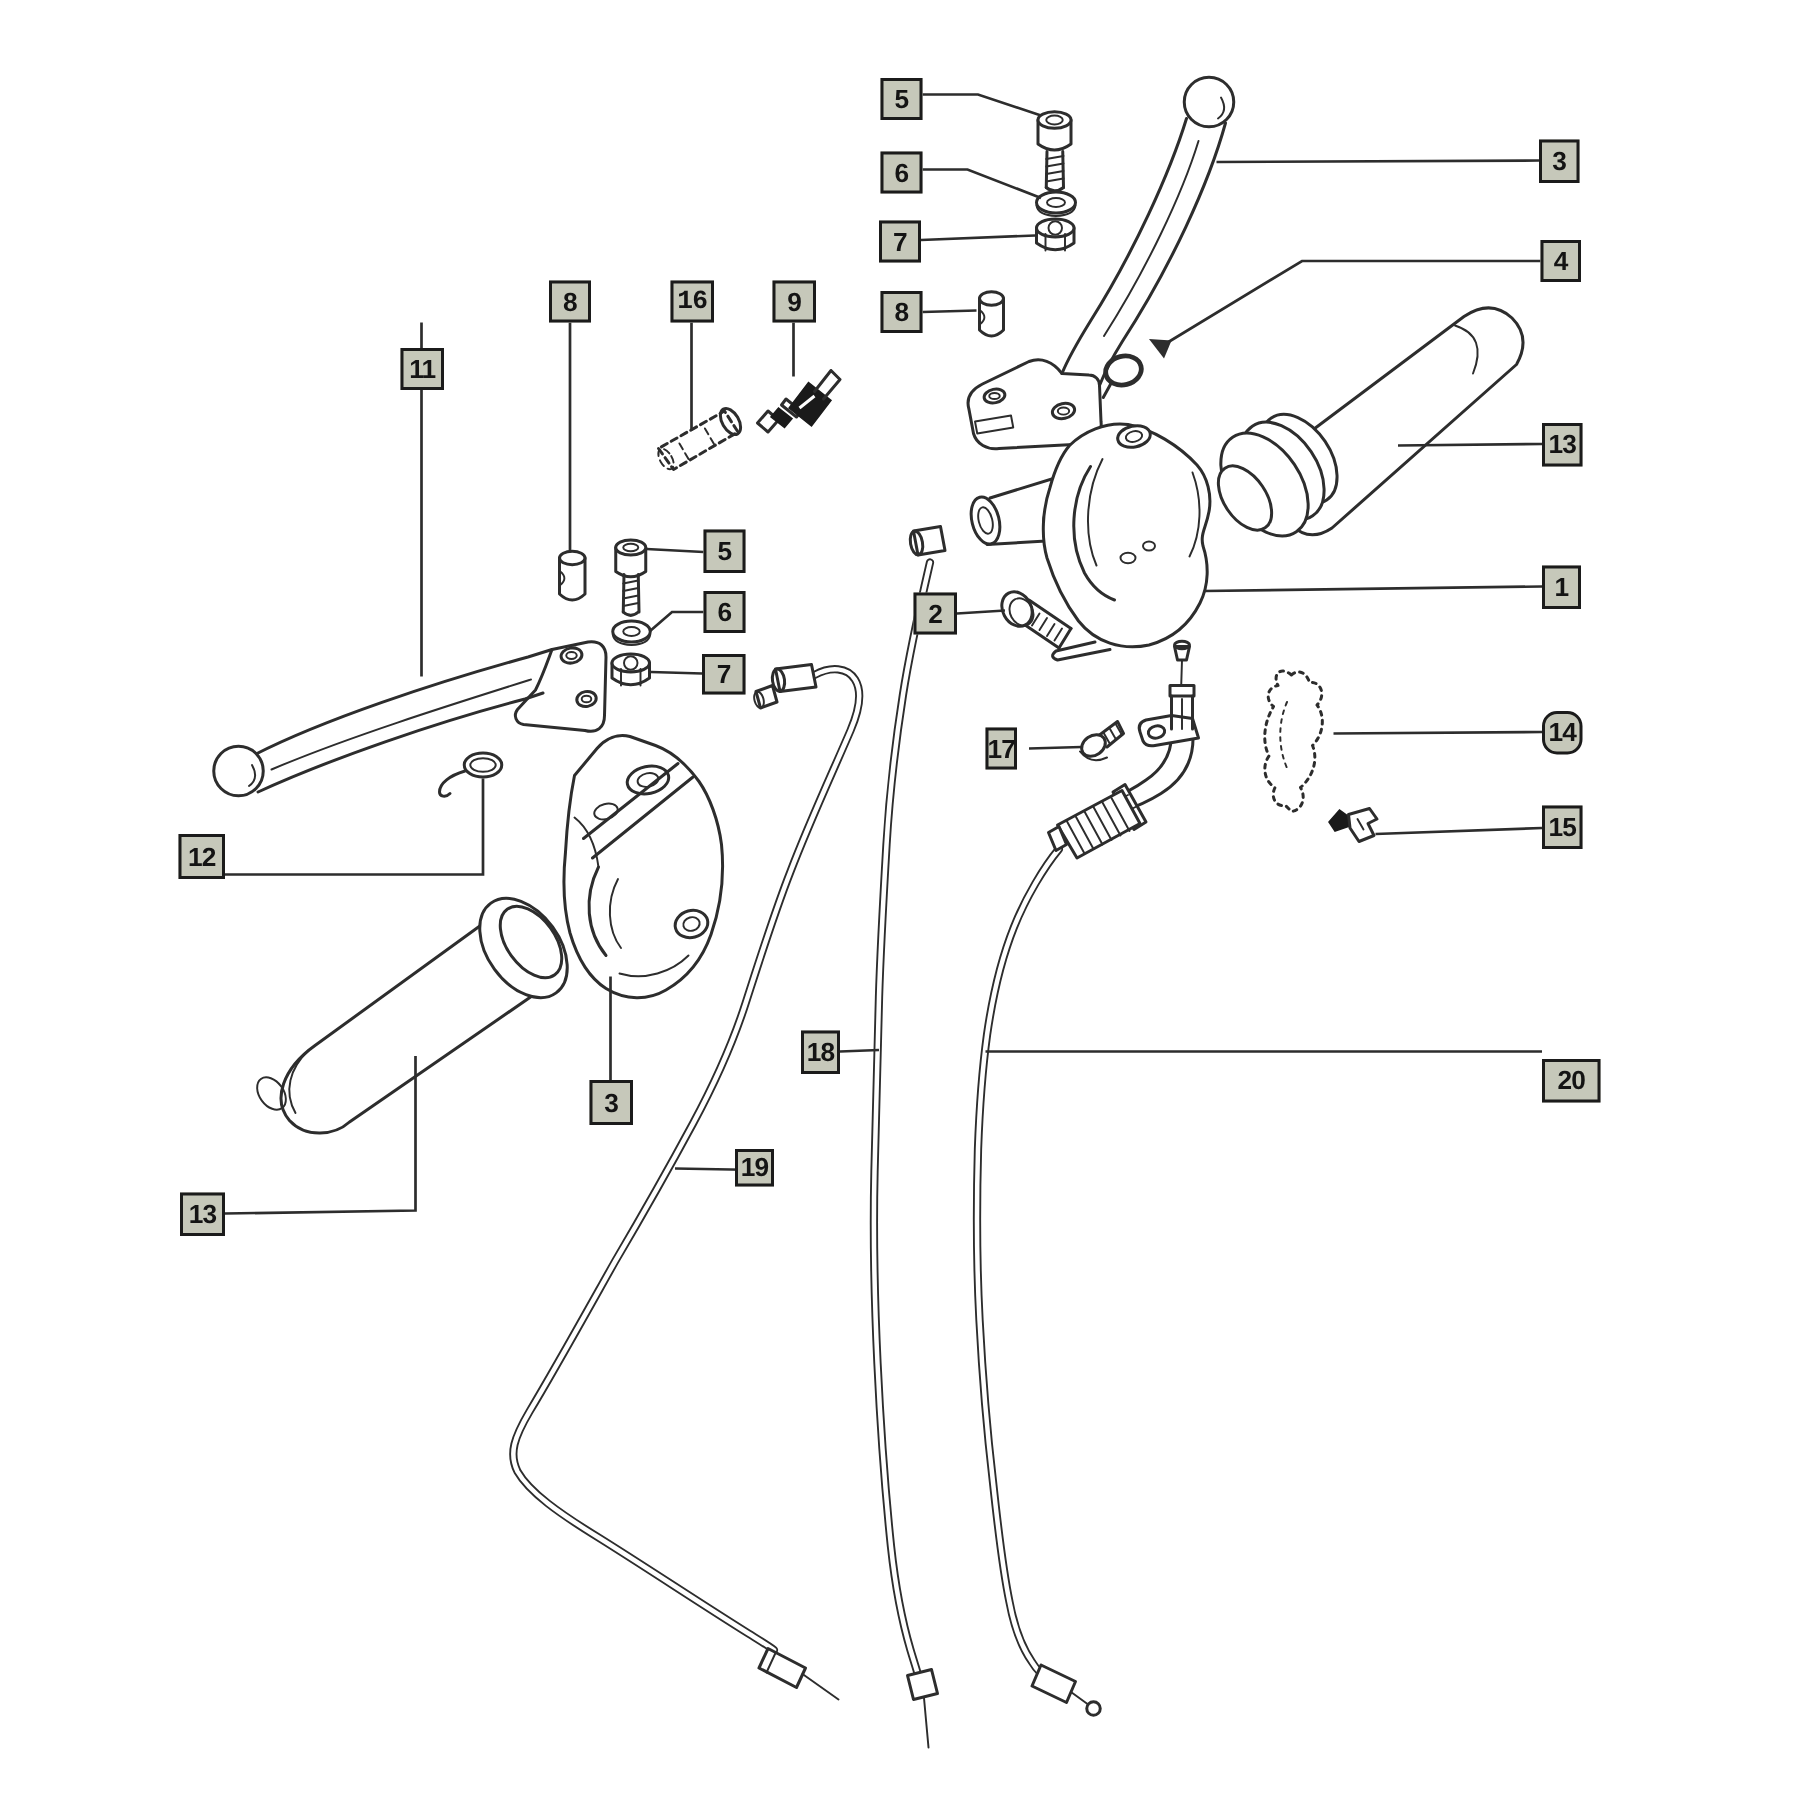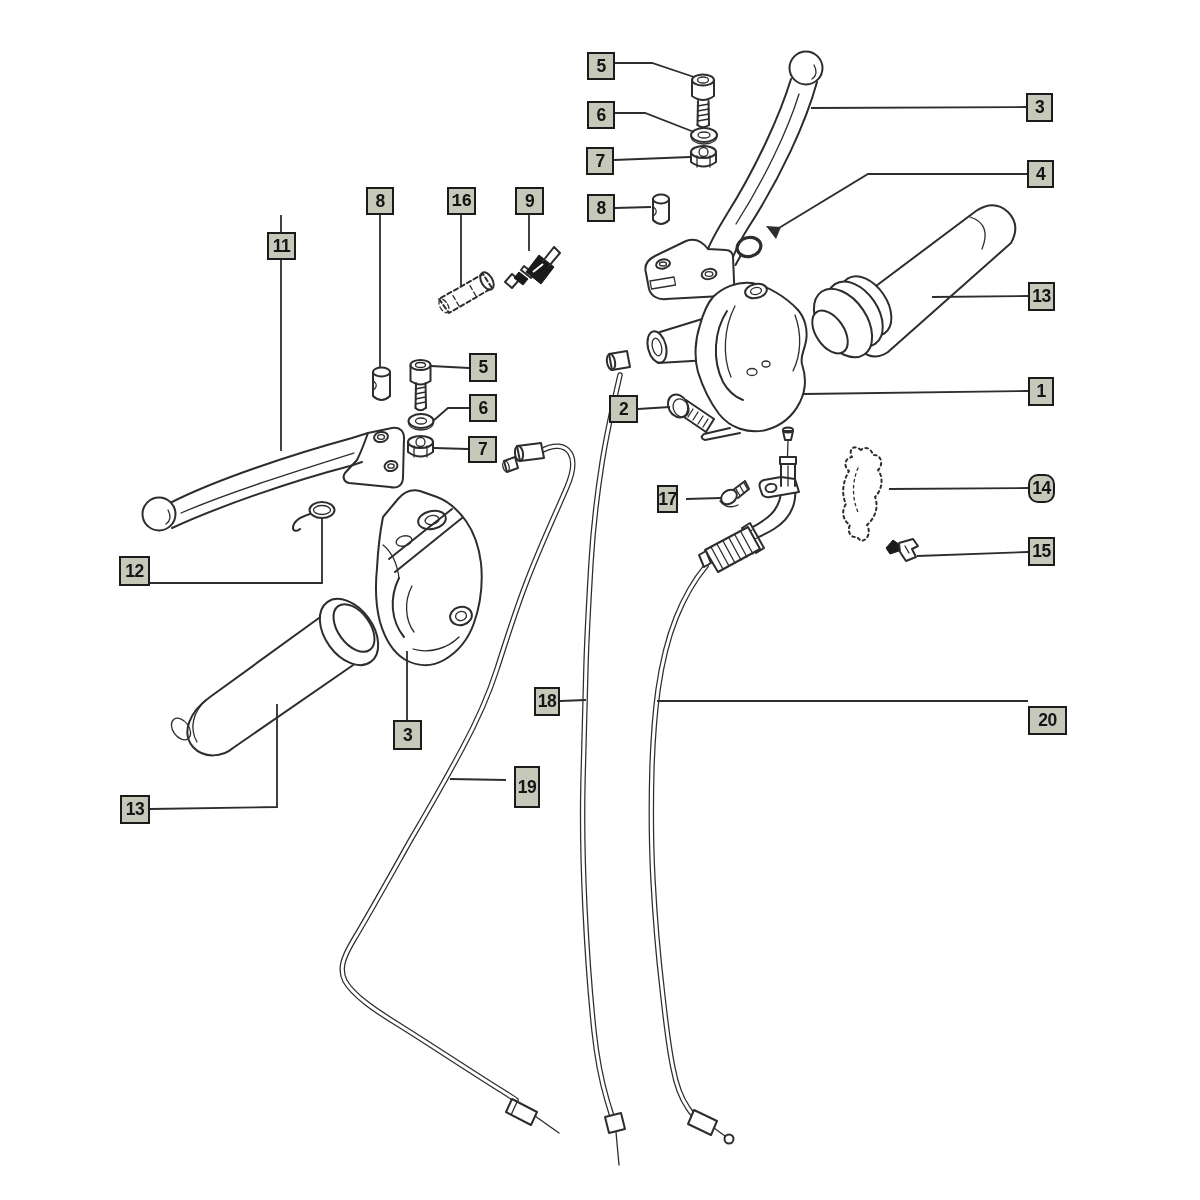--- a/index.html
+++ b/index.html
@@ -314,17 +314,17 @@
       <div class="callout" style="left: 447px; top: 187px; width: 29px; height: 28px; font-family: Liberation Mono, monospace;">16</div>
       <div class="callout" style="left: 515px; top: 187px; width: 29px; height: 28px;">9</div>
       <div class="callout" style="left: 469px; top: 353px; width: 28px; height: 29px;">5</div>
       <div class="callout" style="left: 469px; top: 394px; width: 28px; height: 28px;">6</div>
       <div class="callout" style="left: 468px; top: 436px; width: 29px; height: 27px;">7</div>
       <div class="callout" style="left: 609px; top: 395px; width: 29px; height: 28px;">2</div>
       <div class="callout" style="left: 657px; top: 485px; width: 21px; height: 28px;">17</div>
       <div class="callout" style="left: 119px; top: 556px; width: 31px; height: 30px;">12</div>
       <div class="callout" style="left: 393px; top: 720px; width: 29px; height: 30px;">3</div>
       <div class="callout" style="left: 120px; top: 795px; width: 30px; height: 29px;">13</div>
-      <div class="callout" style="left: 514px; top: 766px; width: 26px; height: 42px;">19</div>
+      <div class="callout" style="left: 490px; top: 766px; width: 26px; height: 25px;">19</div>
       <div class="callout" style="left: 534px; top: 687px; width: 26px; height: 29px;">18</div>
       <div class="callout" style="left: 1028px; top: 688px; width: 39px; height: 29px; margin-top: 18px;">20</div>
     </div>
 </div>
 
 </body></html>

